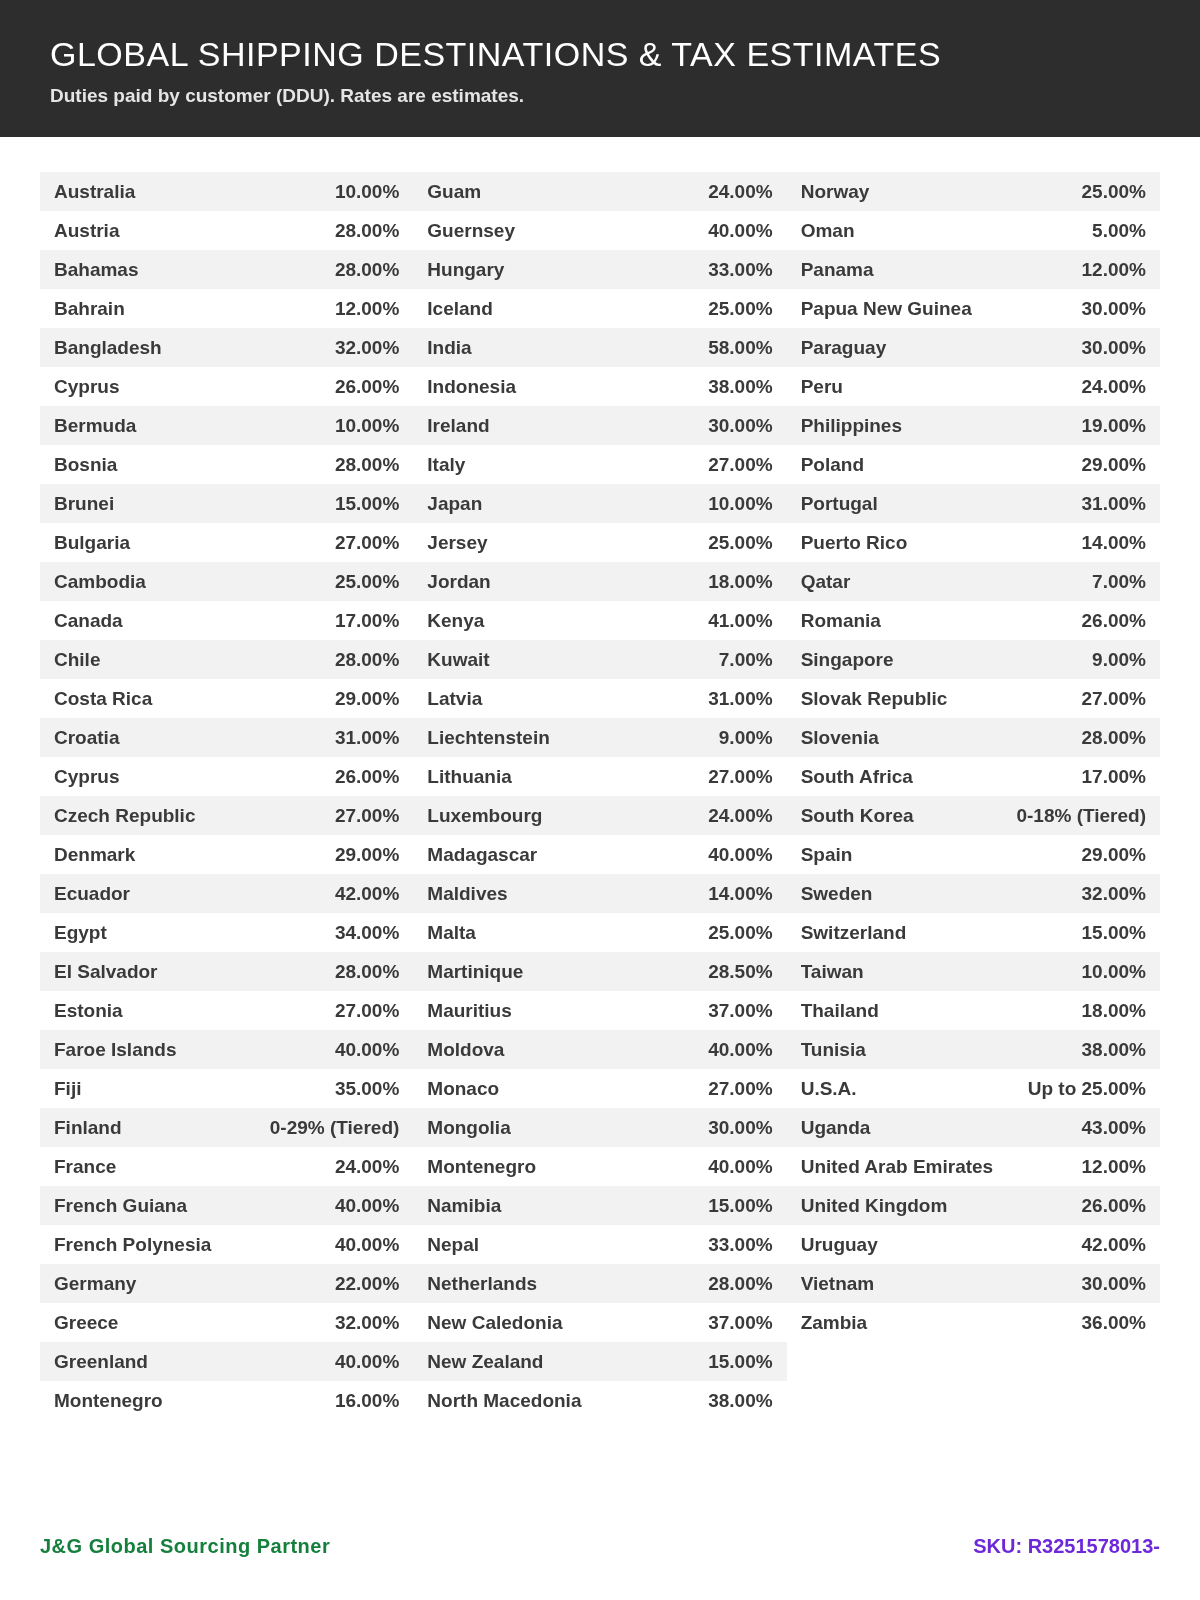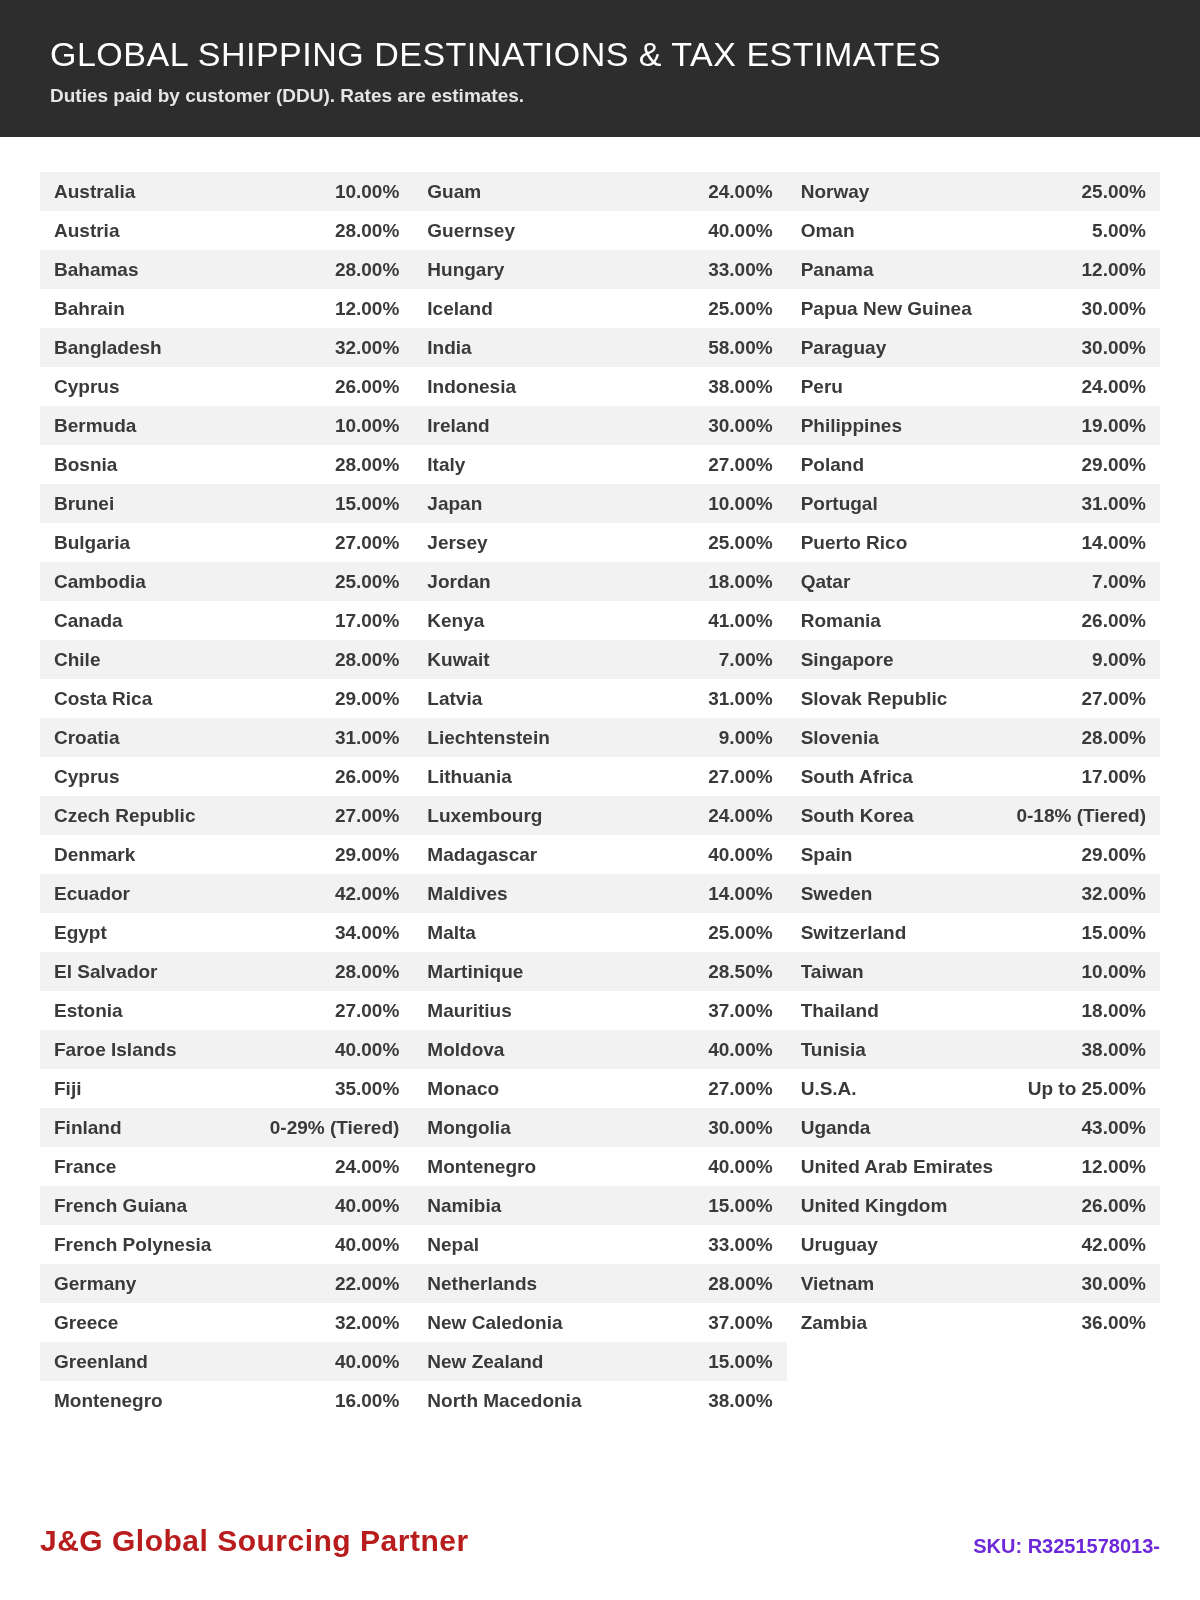--- a/index.html
+++ b/index.html
@@ -68,23 +68,23 @@
     flex: 0 0 auto;
   }
   .footer {
     margin-top: auto;
     padding: 0 40px 42px 40px;
     display: flex;
     justify-content: space-between;
     align-items: flex-end;
   }
   .footer .brand {
-    font-size: 30px;
+    font-size: 20px;
     font-weight: 800;
-    color: #b91c1c;
+    color: #15803d;
     letter-spacing: 0.5px;
   }
   .footer .sku {
     font-size: 20px;
     font-weight: 700;
     color: #6d28d9;
   }
 </style>
 </head>
 <body>

